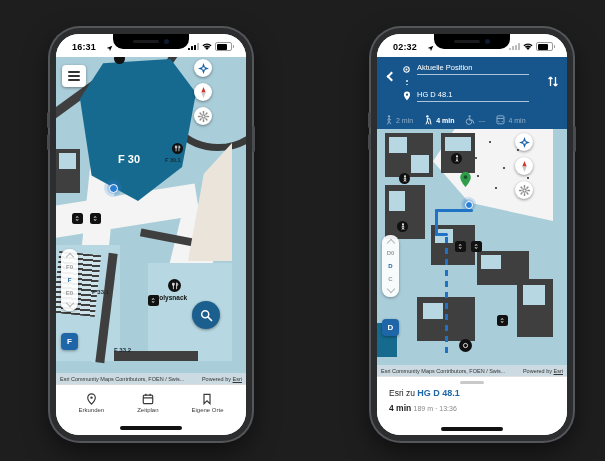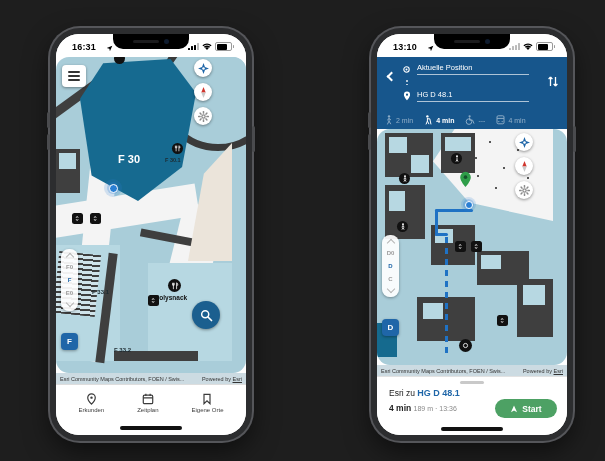--- a/index.html
+++ b/index.html
@@ -30,21 +30,21 @@
     justify-content:space-between;padding:2px 14px 0 16px;box-sizing:border-box;}
   .sb-left{display:flex;align-items:flex-end;gap:10px;}
   .sb-time{font-size:9px;font-weight:bold;color:#000;letter-spacing:.2px;}
   .sb-right{display:flex;align-items:center;gap:3px;}
   .sig{display:flex;align-items:flex-end;gap:1px;}
   .sig i{display:block;width:2px;background:#000;border-radius:.5px;}
   .batt{width:15px;height:7px;border:1px solid #9a9a9a;border-radius:2px;position:relative;}
   .batt::after{content:"";position:absolute;right:-3px;top:2px;width:1.5px;height:3px;background:#9a9a9a;border-radius:1px;}
   .batt i{position:absolute;left:.5px;top:.5px;bottom:.5px;width:70%;background:#000;border-radius:1px;}
   
-  .map{position:relative;flex:1 1 auto;background:#a9cdd9;overflow:hidden;border-radius:13px;}
+  .map{position:relative;flex:1 1 auto;background:#a9cdd9;overflow:hidden;}
   .shape{position:absolute;}
   .wall{background:#3f3f3f;}
   .room{background:#b7d8e2;}
   .corridor{background:#f4f4f4;}
   .stairs{background:repeating-linear-gradient(180deg,#3f3f3f 0 2px,#cfe3ea 2px 5px);}
   .ring{border:7px solid #3a3a3a;border-radius:50%;background:#a9cdd9;box-sizing:border-box;}
   .beige{background:#ebe4da;}
   .teal-room{background:#156a8e;}
   .maplabel{position:absolute;color:#1d2a30;font-weight:bold;white-space:nowrap;}
   .maplabel.light{color:#fff;}
@@ -302,21 +302,21 @@
     </div>
 </div>
 
 <div class="phone" style="left:371px;top:28px;">
   <div class="side-btn" style="left:-9px;top:78px;width:3px;height:16px;"></div>
   <div class="side-btn" style="left:-9px;top:100px;width:3px;height:16px;"></div>
   <div class="side-btn" style="right:-9px;top:92px;width:3px;height:26px;"></div>
   <div class="screen">
     <div class="statusbar">
       <div class="sb-left">
-        <span class="sb-time">13:10</span>
+        <span class="sb-time">02:32</span>
         <svg width="7" height="7" viewBox="0 0 10 10">
             <path d="M9 1 L5.6 9 L4.8 5.2 L1 4.4 Z" fill="#000"></path>
           </svg>
       </div>
       <div class="sb-right">
         <span class="sig">
             <i style="height:2.5px;background:#bbb"></i>
             <i style="height:4px;background:#bbb"></i>
             <i style="height:5.5px;background:#bbb"></i>
             <i style="height:7px;background:#bbb"></i>
@@ -519,26 +519,20 @@
       <span><span>Powered by </span><span class="link">Esri</span></span>
     </div>
 
     <div class="routepanel">
       <div class="handle"></div>
       <div class="rp-line1"><span>Esri zu </span><b>HG D 48.1</b></div>
       <div class="rp-line2">
         <span>4 min</span>
         <span class="sub"> <span>189 m</span><span> · </span><span>13:36</span></span>
       </div>
-      <button class="start-btn">
-        <svg width="8" height="8" viewBox="0 0 10 10">
-            <path d="M5 0.6 L8.8 9.2 L5 7 L1.2 9.2 Z" fill="#fff"></path>
-          </svg>
-        <span>Start</span>
-      </button>
     </div>
     <div class="homebar" style="height:12px;">
       <div class="home-indicator"></div>
     </div>
   </div>
   <div class="notch">
       <div class="speaker"></div>
       <div class="cam"></div>
     </div>
 </div>

